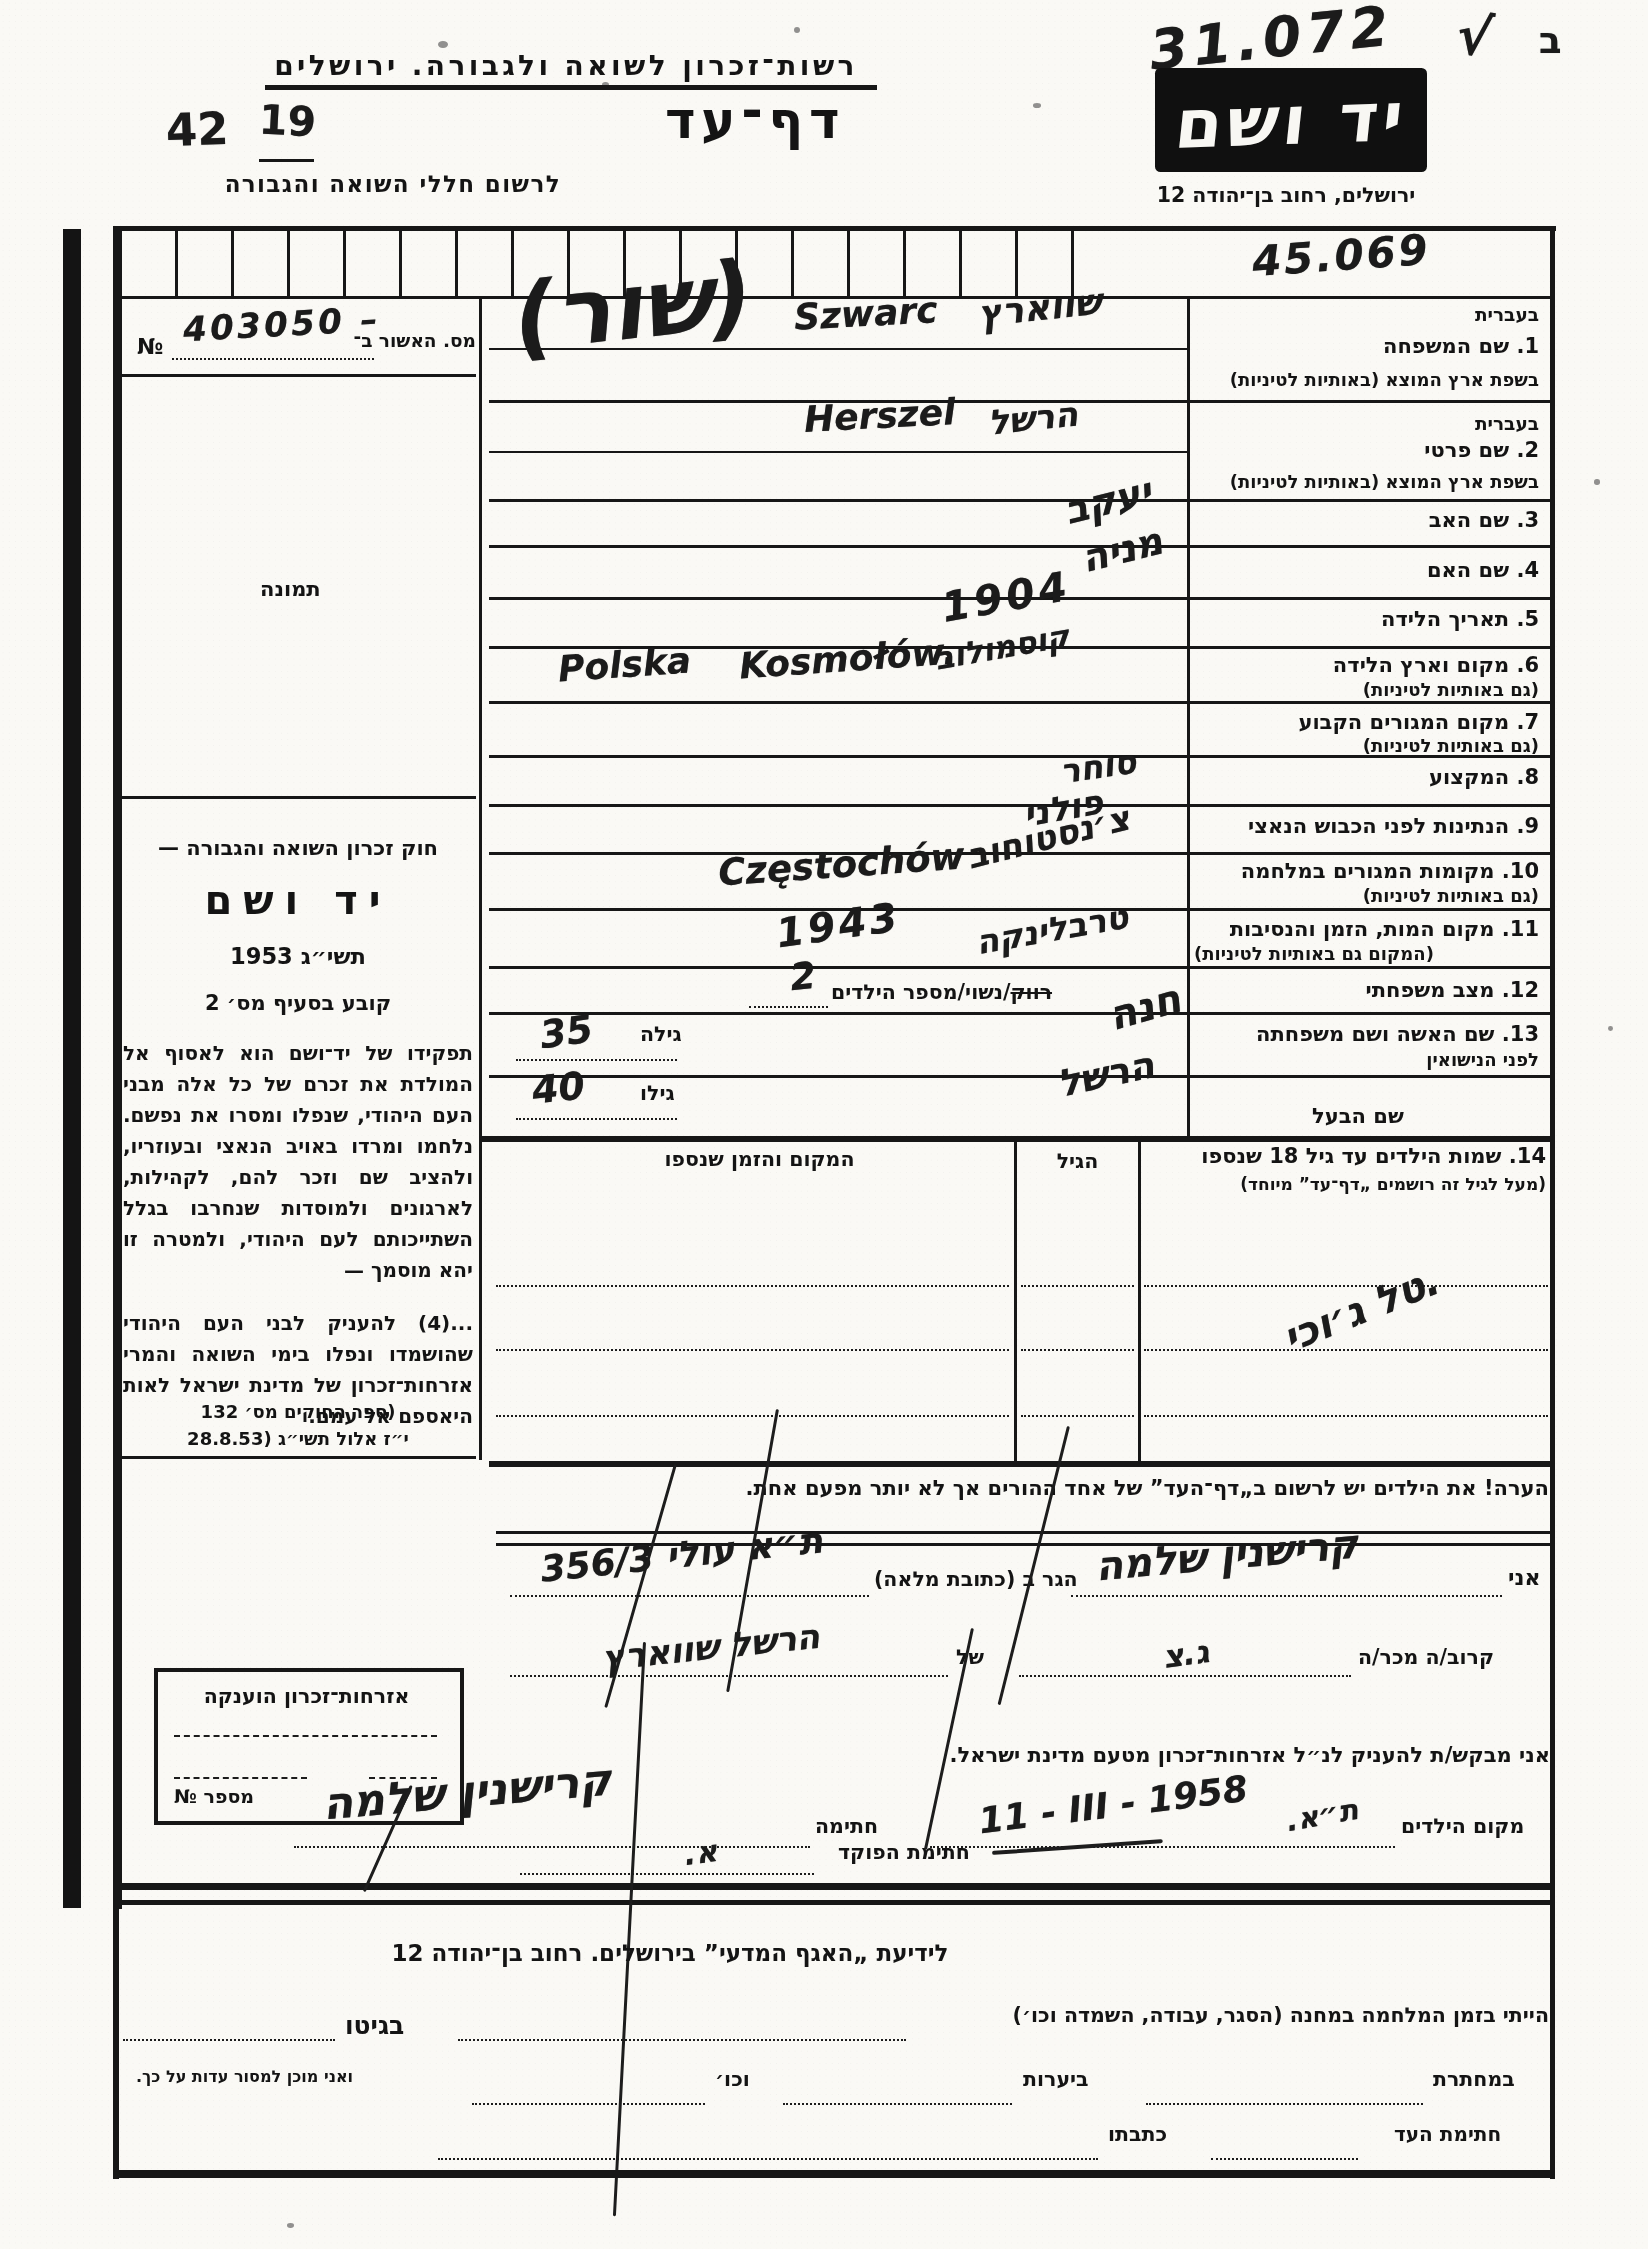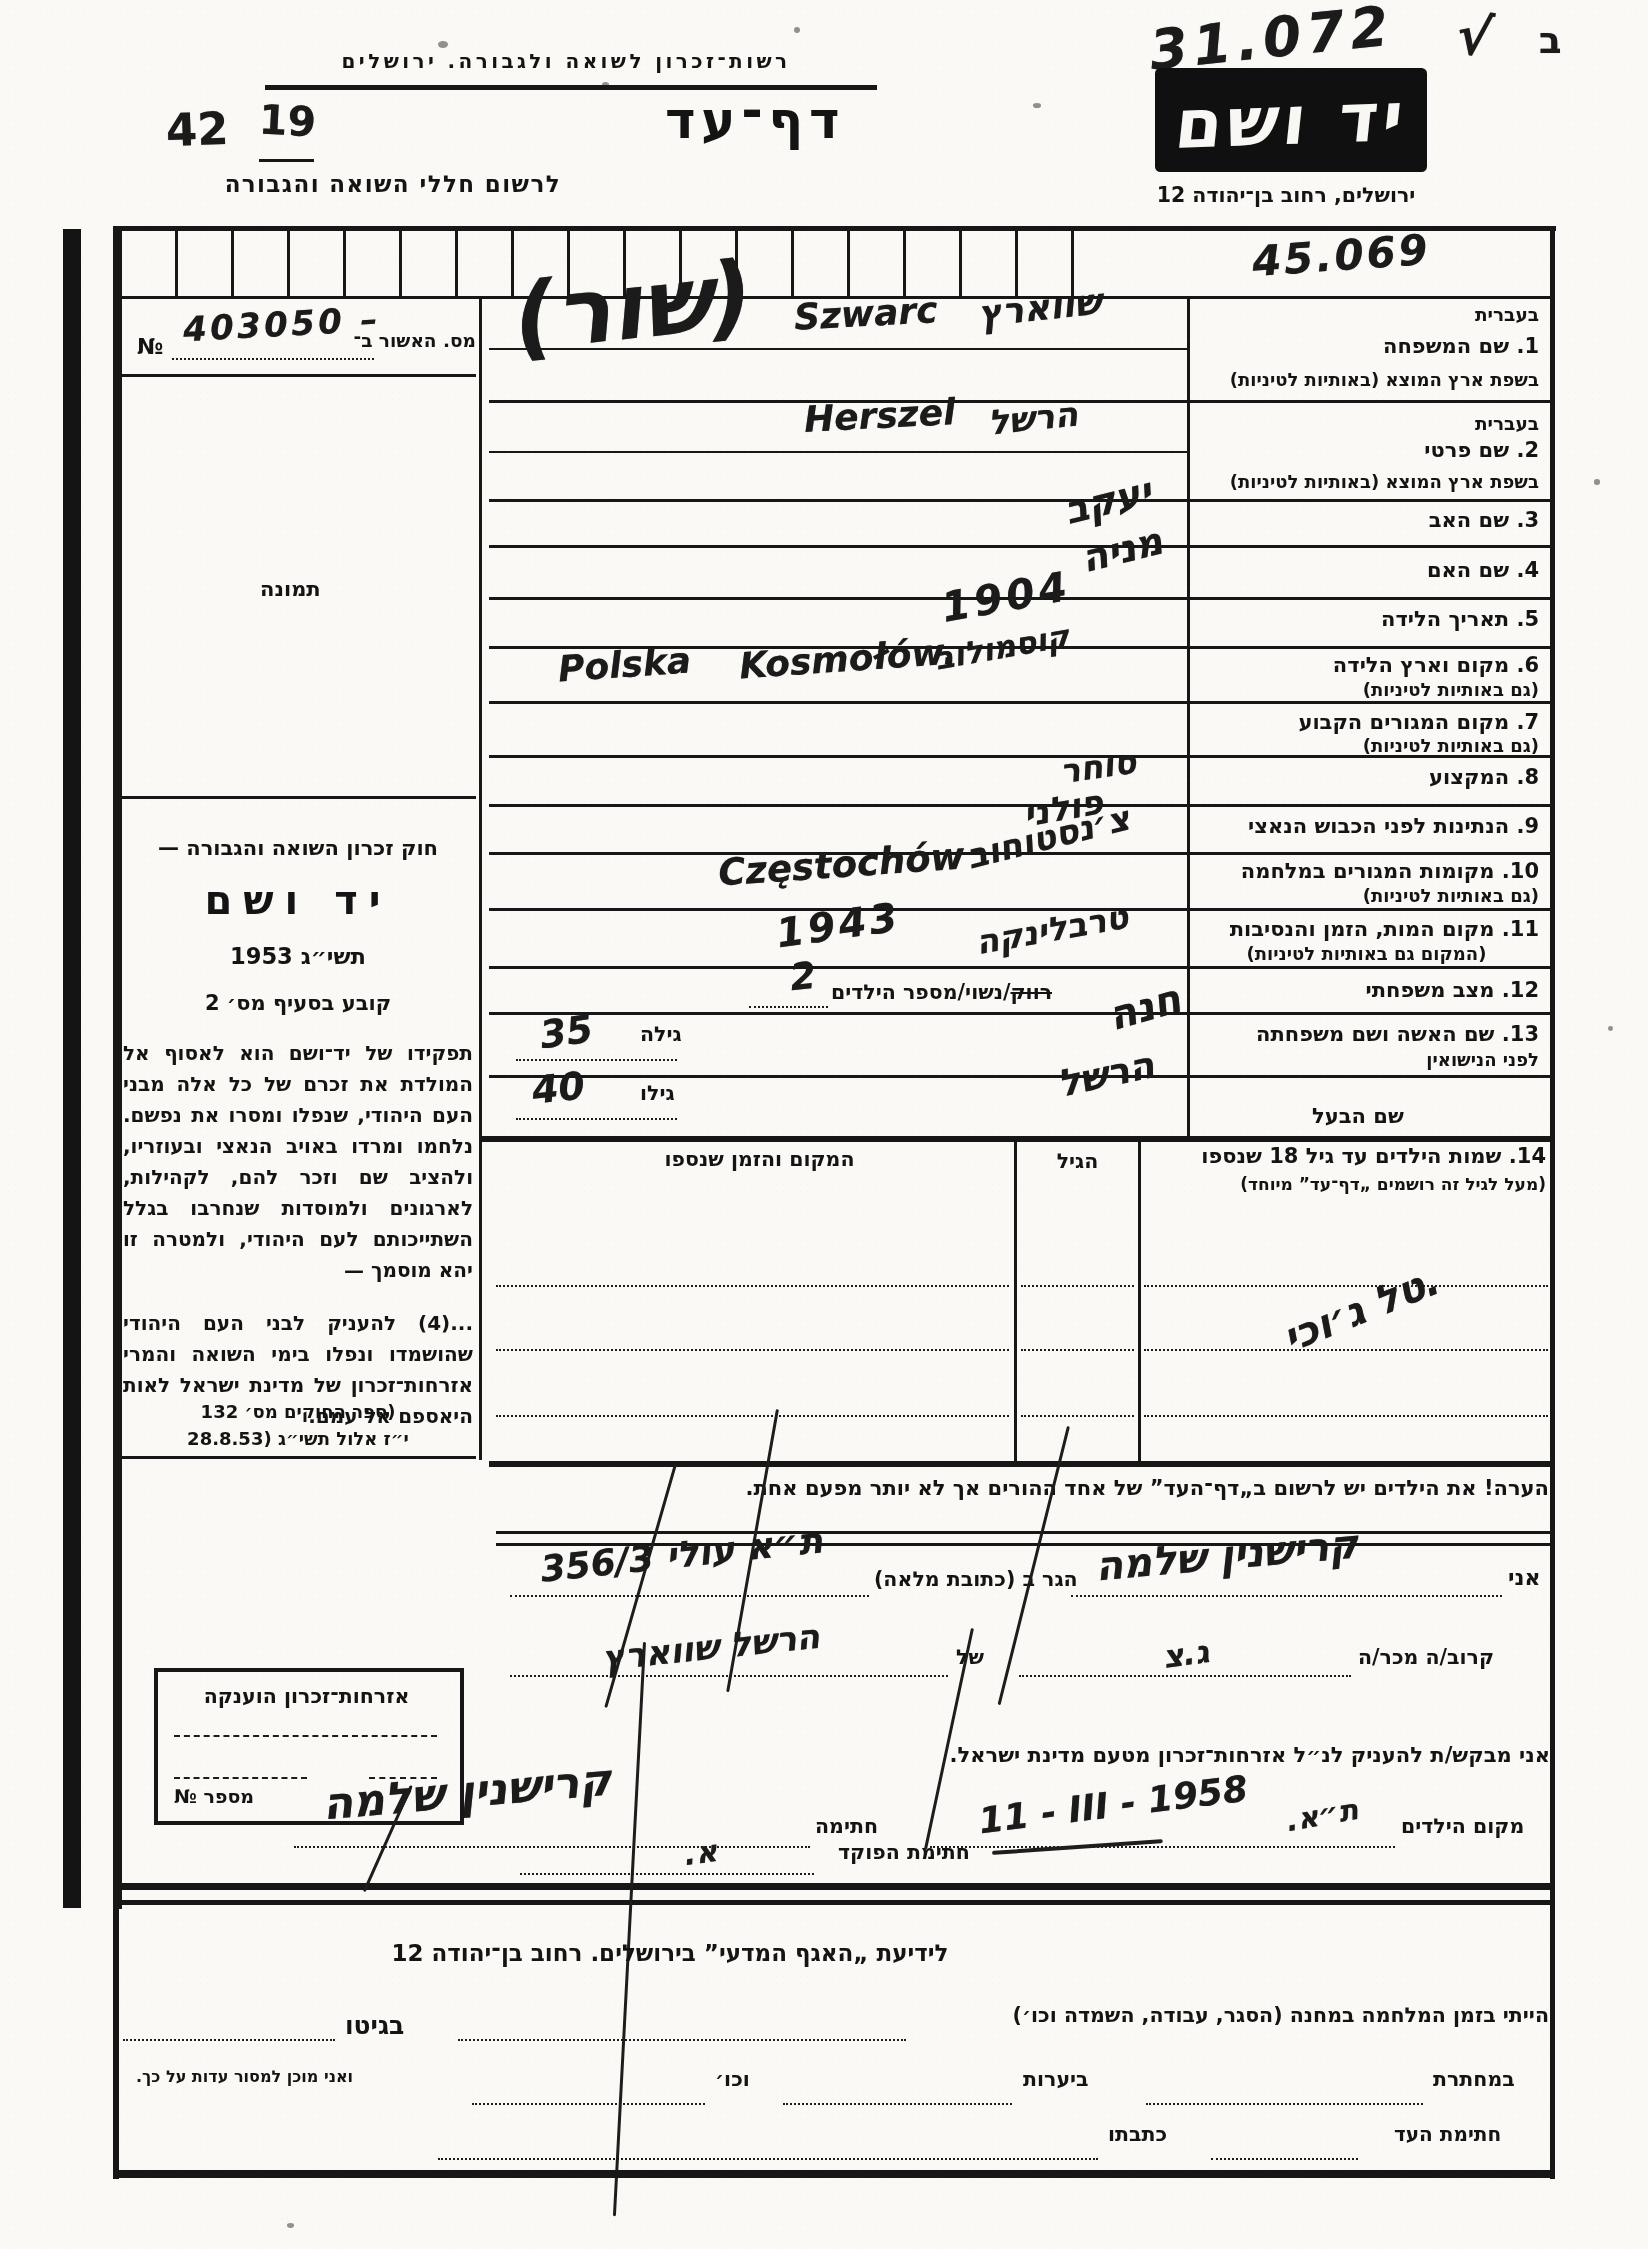--- a/index.html
+++ b/index.html
@@ -29,21 +29,21 @@
 
   <div class="blk" style="left:63px;top:229px;width:18px;height:1679px;background:#141414;"></div>
   <div class="spk" style="left:438px;top:41px;width:9.6px;height:6.8px;"></div>
   <div class="spk" style="left:602px;top:82px;width:6.8px;height:5.5px;"></div>
   <div class="spk" style="left:794px;top:27px;width:6.2px;height:6.2px;"></div>
   <div class="spk" style="left:1033px;top:103px;width:8.2px;height:4.8px;"></div>
   <div class="spk" style="left:1594px;top:479px;width:5.5px;height:5.5px;"></div>
   <div class="spk" style="left:1608px;top:1026px;width:4.8px;height:4.8px;"></div>
   <div class="spk" style="left:287px;top:2223px;width:6.8px;height:4.8px;"></div>
 
-  <div class="t he" style="left:253px;top:49px;width:626px;text-align:center;font-size:20px;letter-spacing:3.4px;">רשות־זכרון לשואה ולגבורה. ירושלים</div>
+  <div class="t he" style="left:253px;top:49px;width:626px;text-align:center;font-size:28px;letter-spacing:3.4px;">רשות־זכרון לשואה ולגבורה. ירושלים</div>
   <div class="hl" style="left:265px;top:85px;width:612px;height:4.8px;"></div>
 
   <div class="hw" style="left:166px;top:103px;font-size:45px;font-style:normal;font-weight:bold;transform:rotate(-2deg);">42</div>
   <div class="hw" style="left:259px;top:97px;font-size:41px;font-style:normal;font-weight:bold;transform:rotate(3deg);">19</div>
   <div class="hl" style="left:259px;top:159px;width:55px;height:3.4px;"></div>
 
   <div class="t he" style="left:674px;top:90px;width:171px;text-align:center;font-size:52px;letter-spacing:5.5px;">דף־עד</div>
   <div class="t he" style="left:322px;top:171px;width:239px;text-align:center;font-size:23px;letter-spacing:1.4px;">לרשום חללי השואה והגבורה</div>
 
   <div class="hw" style="left:1149px;top:5.5px;font-size:55px;transform:rotate(-6deg);letter-spacing:5.5px;">31.072</div>
@@ -132,21 +132,21 @@
   <div class="t he" style="left:1194px;top:710px;width:345px;text-align:right;font-size:21px;">7. מקום המגורים הקבוע</div>
   <div class="t he" style="left:1194px;top:735px;width:345px;text-align:right;font-size:18px;">(גם באותיות לטיניות)</div>
 
   <div class="t he" style="left:1194px;top:765px;width:345px;text-align:right;font-size:21px;">8. המקצוע</div>
   <div class="t he" style="left:1194px;top:814px;width:345px;text-align:right;font-size:21px;">9. הנתינות לפני הכבוש הנאצי</div>
 
   <div class="t he" style="left:1194px;top:859px;width:345px;text-align:right;font-size:21px;">10. מקומות המגורים במלחמה</div>
   <div class="t he" style="left:1194px;top:885px;width:345px;text-align:right;font-size:18px;">(גם באותיות לטיניות)</div>
 
   <div class="t he" style="left:1194px;top:917px;width:345px;text-align:right;font-size:21px;">11. מקום המות, הזמן והנסיבות</div>
-  <div class="t he" style="left:1194px;top:943px;width:345px;text-align:center;font-size:18px;">(המקום גם באותיות לטיניות)</div>
+  <div class="t he" style="left:1194px;top:943px;width:345px;text-align:left;font-size:18px;">(המקום גם באותיות לטיניות)</div>
 
   <div class="t he" style="left:1194px;top:978px;width:345px;text-align:right;font-size:21px;">12. מצב משפחתי</div>
 
   <div class="t he" style="left:1194px;top:1022px;width:345px;text-align:right;font-size:21px;">13. שם האשה ושם משפחתה</div>
   <div class="t he" style="left:1194px;top:1049px;width:345px;text-align:right;font-size:18px;">לפני הנישואין</div>
   <div class="t he" style="left:1194px;top:1092px;width:328px;text-align:center;font-size:21px;margin-top:12px;">שם הבעל</div>
 
   <div class="t he" style="left:1163px;top:1144px;width:383px;text-align:right;font-size:21px;">14. שמות הילדים עד גיל 18 שנספו</div>
   <div class="t he" style="left:1163px;top:1174px;width:383px;text-align:right;font-size:17px;">(מעל לגיל זה רושמים „דף־עד” מיוחד)</div>
 

